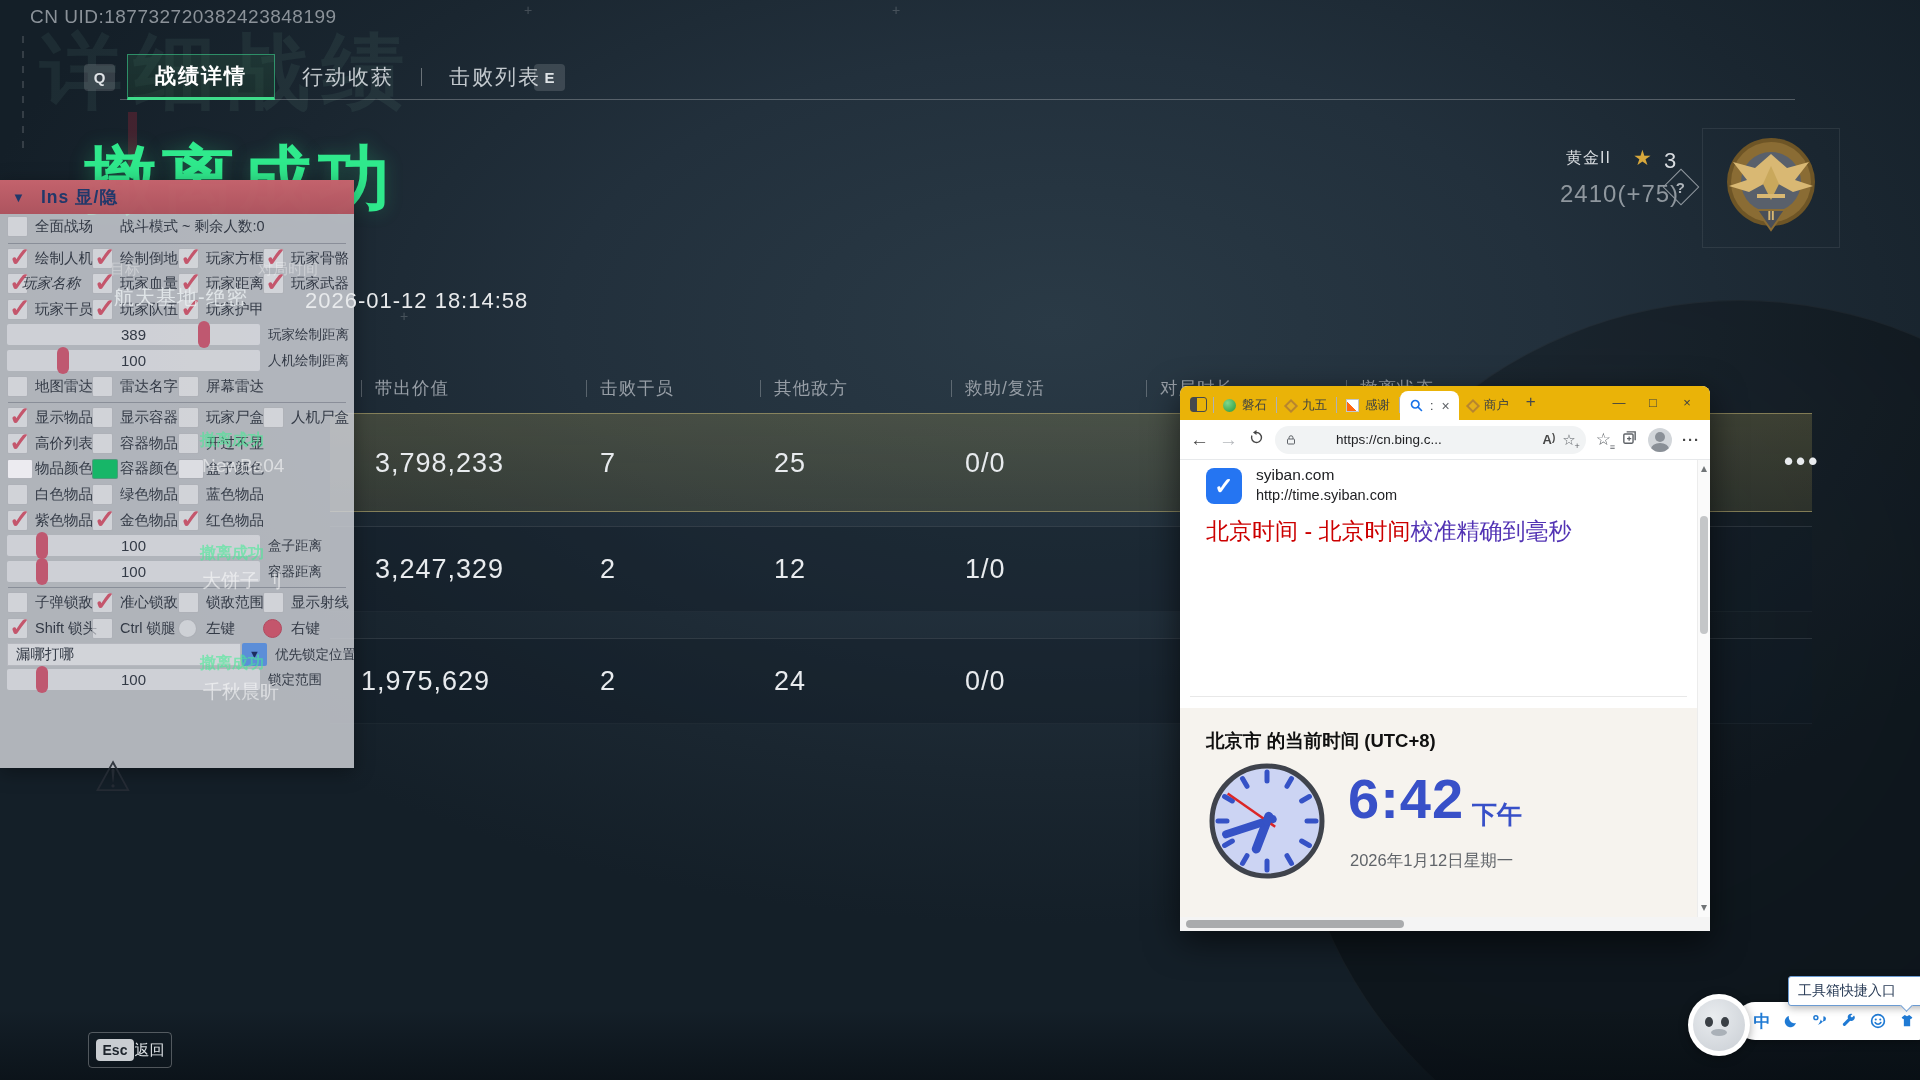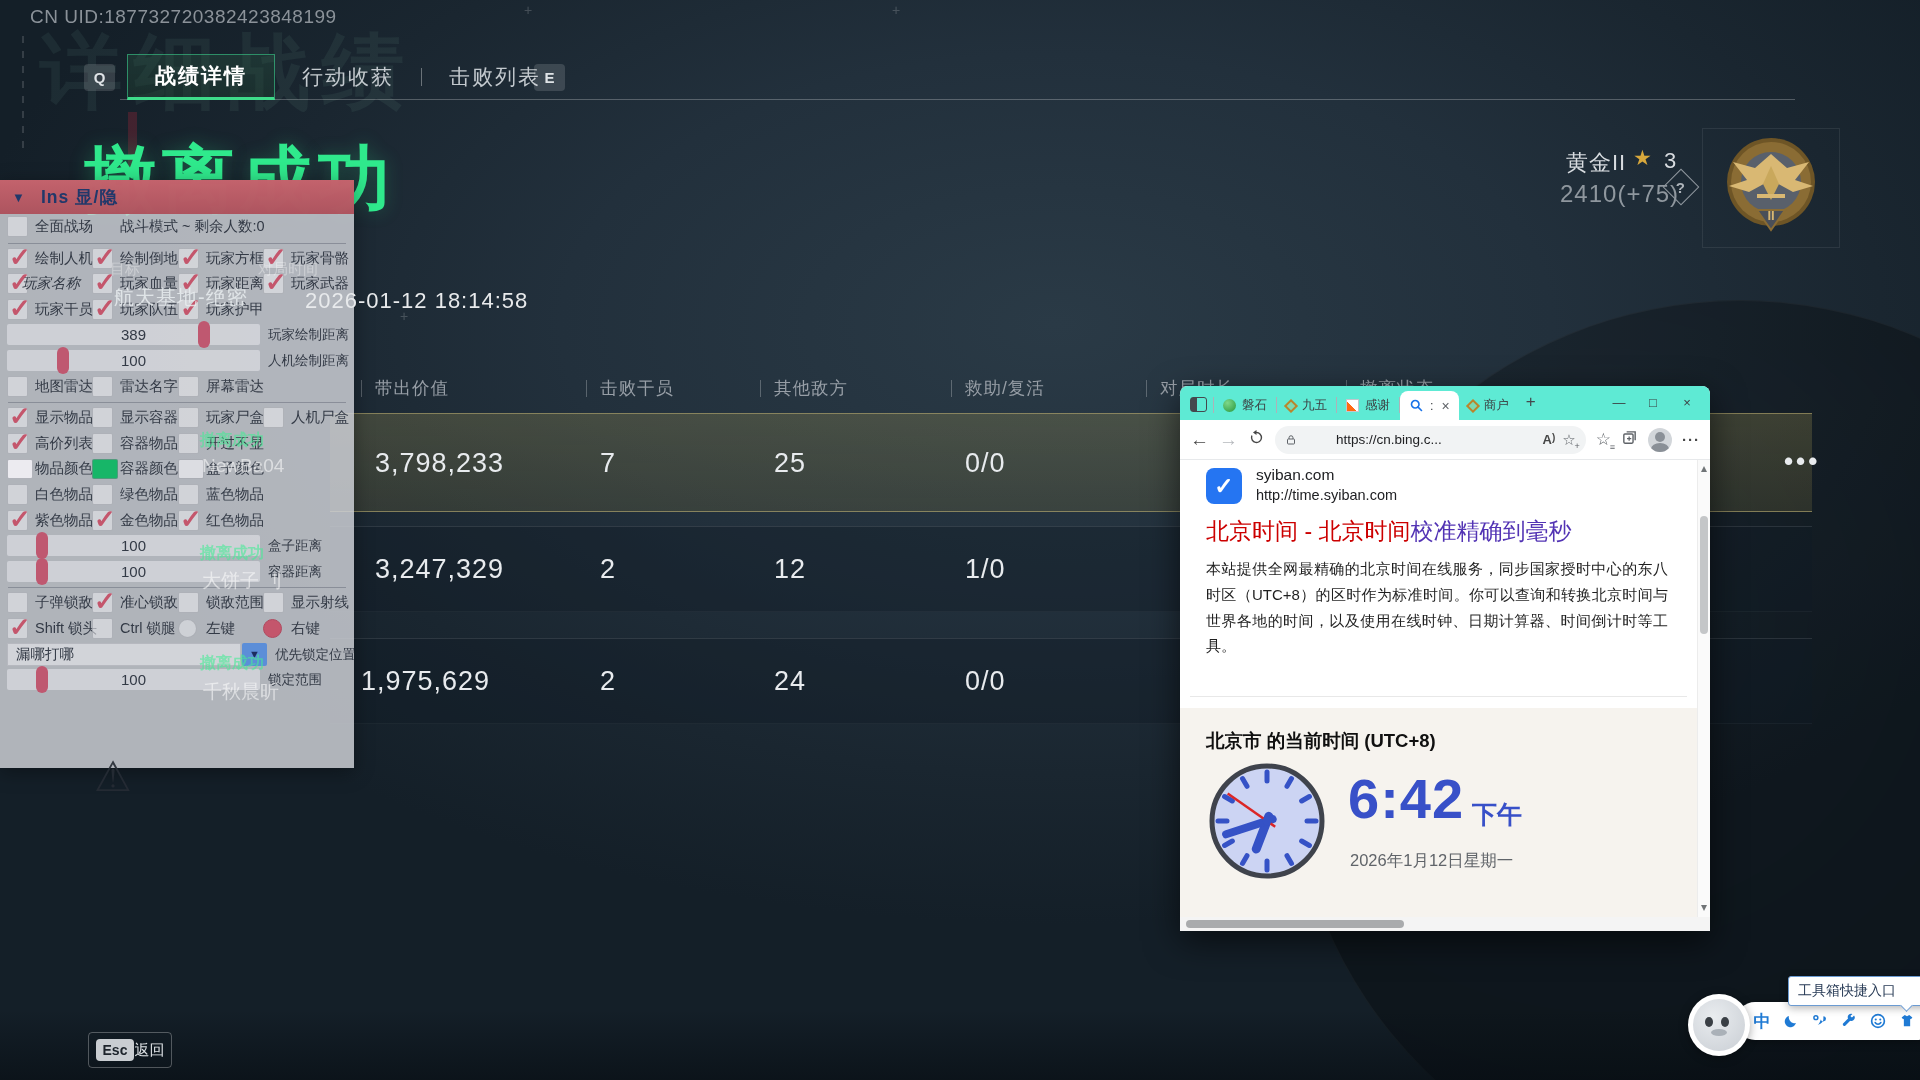--- a/index.html
+++ b/index.html
@@ -35,21 +35,21 @@
     background:linear-gradient(180deg,rgba(45,95,70,0.30),rgba(30,65,48,0.40));
     border:1px solid rgba(62,220,150,0.55);border-bottom:3px solid #3edc8a;}
   .tab-divider{width:1px;height:18px;background:rgba(255,255,255,0.35);align-self:center;}
   .result-title{left:84px;top:132px;font-size:72px;font-weight:900;letter-spacing:6px;
     color:#2fe98c;z-index:3;text-shadow:0 0 18px rgba(47,233,140,0.25);white-space:nowrap;}
   .obj-label{left:110px;top:260px;font-size:15px;color:rgba(255,255,255,0.35);z-index:6;}
   .time-label{left:258px;top:260px;font-size:15px;color:rgba(255,255,255,0.35);z-index:6;}
   .obj-value{left:106px;top:284px;font-size:20px;color:rgba(232,236,238,0.85);z-index:6;letter-spacing:1px;margin-left:8px;}
   .time-value{left:305px;top:288px;font-size:22px;color:#e8eaec;z-index:6;letter-spacing:1px;z-index:6;}
   
-  .rank-tier{left:1566px;top:148px;font-size:22px;color:#d8dce0;z-index:2;letter-spacing:1px;text-align:center;}
+  .rank-tier{left:1566px;top:148px;font-size:16px;color:#d8dce0;z-index:2;letter-spacing:1px;text-align:center;}
   .rank-star{left:1633px;top:146px;font-size:21px;color:#d8a83c;z-index:2;}
   .rank-level{left:1664px;top:148px;font-size:22px;color:#d8dce0;z-index:2;}
   .rank-points{left:1560px;top:180px;font-size:24px;color:#8f979e;z-index:2;letter-spacing:1px;}
   .rank-help{left:1668px;top:174px;width:26px;height:26px;border:1.5px solid #8f979e;
     transform:rotate(45deg);z-index:2;display:flex;align-items:center;justify-content:center;}
   .rank-help span{transform:rotate(-45deg);color:#aeb4ba;font-size:15px;font-weight:bold;}
   .emblem-box{left:1702px;top:128px;width:138px;height:120px;border:1px solid rgba(255,255,255,0.08);z-index:2;
     display:flex;align-items:center;justify-content:center;}
   
   .hdr-tick{top:380px;width:1px;height:17px;background:rgba(255,255,255,0.25);z-index:2;}
@@ -88,21 +88,21 @@
   .sl-handle{position:absolute;top:-3px;width:12px;height:27px;border-radius:6px;background:#bf5870;}
   .sl-label{position:absolute;left:268px;top:4px;font-size:13.5px;color:#333a46;white-space:nowrap;}
   .dd-box{position:absolute;left:7px;top:1px;width:234px;height:23px;background:rgba(233,234,238,0.6);
     border:1px solid rgba(140,143,152,0.4);font-size:14.5px;color:#333a46;display:flex;align-items:center;padding-left:8px;}
   .dd-btn{position:absolute;left:242px;top:1px;width:25px;height:23px;background:#5c8ed8;border-radius:2px;
     display:flex;align-items:center;justify-content:center;font-size:11px;color:#1c2d5e;}
   .warn{left:94px;top:752px;z-index:5;font-size:42px;color:#262c35;opacity:0.9;z-index:5;}
   
   #edge{left:1180px;top:386px;width:530px;height:545px;z-index:10;border-radius:8px 8px 0 0;
     box-shadow:0 10px 34px rgba(0,0,0,0.6);background:#fff;}
-  #edge-tabbar{position:absolute;left:0;top:0;right:0;height:34px;background:#5eead4;
+  #edge-tabbar{position:absolute;left:0;top:0;right:0;height:34px;background:#eab308;
     border-radius:8px 8px 0 0;display:flex;align-items:flex-end;padding:0 6px;}
   .e-tab{height:29px;display:flex;align-items:center;gap:6px;padding:0 9px;font-size:12.5px;color:#3c4043;
     max-width:84px;white-space:nowrap;overflow:hidden;}
   .e-tab.active{background:#fff;border-radius:8px 8px 0 0;overflow:visible;}
   .e-tab .tclose{color:#5f6368;font-size:14px;margin-left:2px;}
   .tab-sep{width:1px;height:16px;background:#aeb2b8;margin-bottom:7px;}
   .ws-ico{width:17px;height:15px;border:1.8px solid #45484d;border-radius:3px;margin:0 6px 8px 4px;position:relative;}
   .ws-ico i{position:absolute;left:0;top:0;bottom:0;width:6px;background:#45484d;}
   .newtab{font-size:17px;color:#45484d;margin:0 8px 8px 8px;}
   .wctl{display:flex;gap:0;margin-left:auto;margin-bottom:4px;}
@@ -543,21 +543,20 @@
         </span>
       <span class="nav-ic" style="font-weight:bold;letter-spacing:1px;font-size:15px;">···</span>
     </div>
     <div id="edge-content">
       <div class="favicon">✓</div>
       <div class="site">syiban.com</div>
       <div class="siteurl">http://time.syiban.com</div>
       <div class="rtitle">
         <span class="red">北京时间 - 北京时间</span><span class="purple">校准精确到毫秒</span>
       </div>
-      <div class="rdesc">本站提供全网最精确的北京时间在线服务，同步国家授时中心的东八时区（UTC+8）的区时作为标准时间。你可以查询和转换北京时间与世界各地的时间，以及使用在线时钟、日期计算器、时间倒计时等工具。</div>
       <div class="divider"></div>
       <div id="clock-card">
         <div class="c-head">北京市 的当前时间  (UTC+8)</div>
         <svg id="clocksvg" width="122" height="122" viewBox="-61 -61 122 122">
           <circle r="55" fill="#ccd4f3" stroke="#3f434c" stroke-width="5"></circle>
           <g stroke="#3552c6" stroke-width="5" stroke-linecap="round" id="ticks">
               <line x1="0" y1="-40" x2="0" y2="-49"></line>
               <line x1="19.999999999999996" y1="-34.64101615137755" x2="24.499999999999996" y2="-42.4352447854375"></line>
               <line x1="34.64101615137754" y1="-20.000000000000004" x2="42.43524478543749" y2="-24.500000000000007"></line>
               <line x1="40" y1="-2.4492935982947065e-15" x2="49" y2="-3.0003846579110155e-15"></line>

